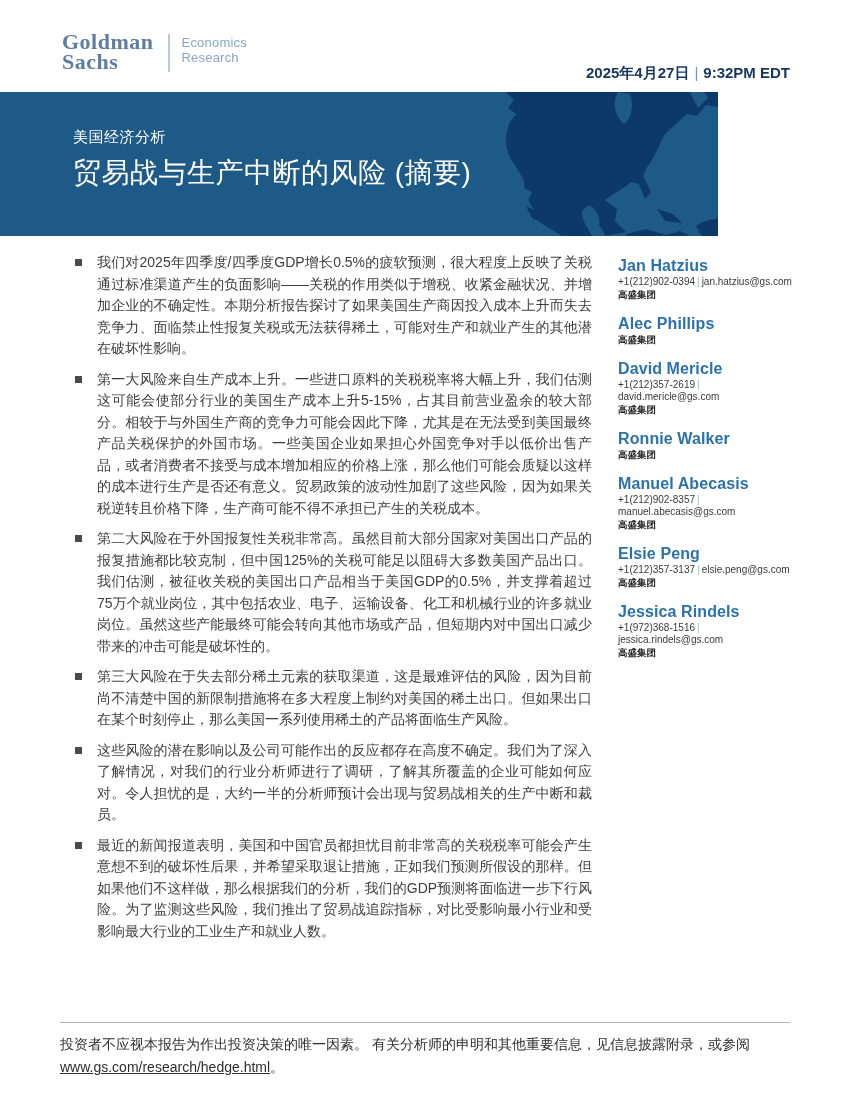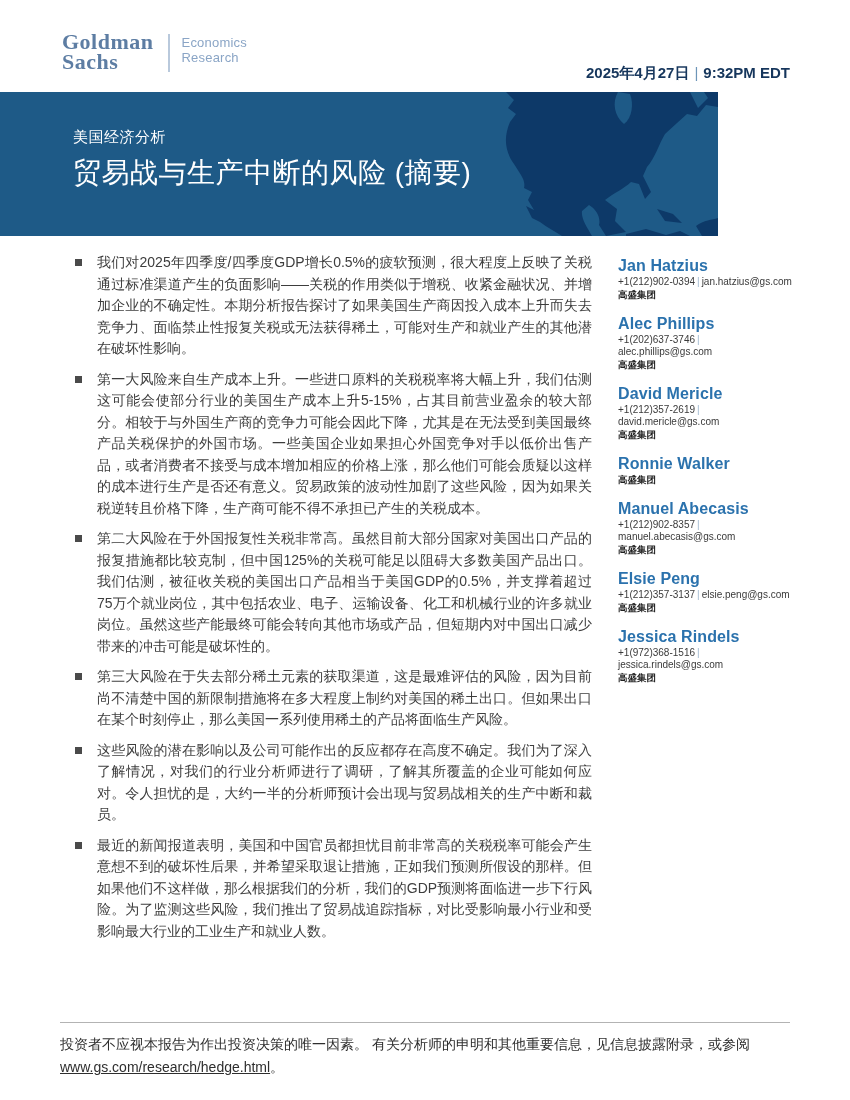--- a/index.html
+++ b/index.html
@@ -134,24 +134,20 @@
       <div class="analyst">
           <div class="analyst-name">Jan Hatzius</div>
           <div class="analyst-contact">
             <span>+1(212)902-0394</span><span class="contact-sep">|</span><span>jan.hatzius@gs.com</span>
             <div></div>
           </div>
           <div class="analyst-org">高盛集团</div>
         </div>
         <div class="analyst">
           <div class="analyst-name">Alec Phillips</div>
-          <div class="analyst-contact">
-            <span>+1(202)637-3746</span><span class="contact-sep">|</span>
-            <div>alec.phillips@gs.com</div>
-          </div>
           <div class="analyst-org">高盛集团</div>
         </div>
         <div class="analyst">
           <div class="analyst-name">David Mericle</div>
           <div class="analyst-contact">
             <span>+1(212)357-2619</span><span class="contact-sep">|</span>
             <div>david.mericle@gs.com</div>
           </div>
           <div class="analyst-org">高盛集团</div>
         </div>

